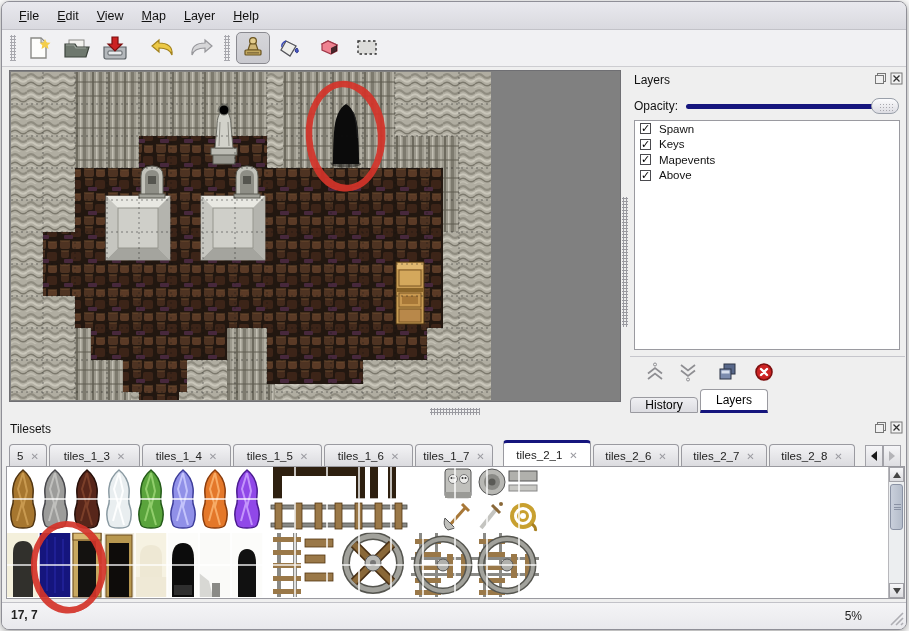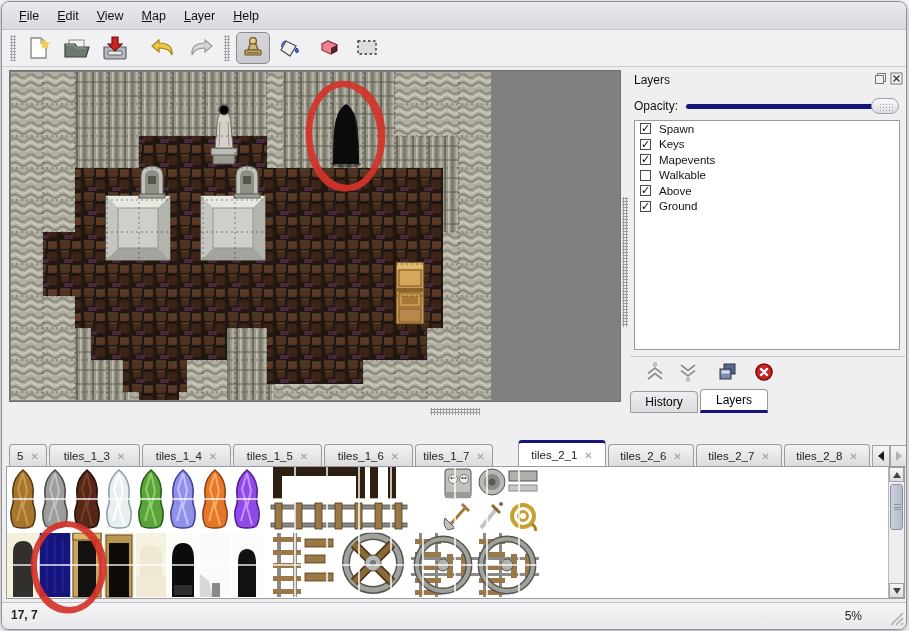--- a/index.html
+++ b/index.html
@@ -44,21 +44,21 @@
   .layer-list{position:absolute;left:4px;right:5px;top:50px;height:230px;background:#fff;
     border:1px solid #9a9aa0;overflow:hidden;}
   .layer-row{display:flex;align-items:center;height:15.5px;padding-left:5px;font-size:11.5px;color:#111;}
   .layer-row.selected{background:#15157d;color:#fff;}
   .cb{position:relative;width:11px;height:11px;background:#fff;border:1px solid #4a4a4e;margin-right:8px;flex:0 0 11px;}
   .cb.checked::after{content:"\2713";position:absolute;left:0px;top:-2px;font-size:11px;font-weight:bold;color:#000;}
   .layer-buttons{position:absolute;left:0;right:0;top:286px;height:31px;border-top:1px solid #c6c6cc;
     display:flex;align-items:center;gap:11px;padding-left:14px;}
   .lyr-btn{display:inline-flex;border:none;background:transparent;padding:0;}
   .dock-tabs{position:absolute;left:628px;top:386px;height:25px;display:flex;align-items:flex-end;}
-  .dock-tab{height:22px;min-width:68px;display:flex;align-items:center;justify-content:center;font-size:12px;
+  .dock-tab{height:16px;min-width:68px;display:flex;align-items:center;justify-content:center;font-size:12px;
     border:1px solid #9a9aa0;border-radius:4px 4px 0 0;background:linear-gradient(#efeff2,#dcdce1);margin-right:2px;}
   .dock-tab.active{background:#fff;height:24px;border-bottom:3px solid #15157d;}
   
   .tilesets-panel{position:absolute;left:4px;top:417px;width:899px;height:181px;}
   .ts-tabs{position:absolute;left:0;right:0;top:20px;height:28px;display:flex;align-items:flex-end;padding-left:3px;}
   .ts-tab{height:23px;display:flex;align-items:center;justify-content:center;gap:7px;font-size:11.5px;color:#222;
     border:1px solid #9a9aa0;border-bottom:none;border-radius:4px 4px 0 0;
     background:linear-gradient(#f3f3f5,#dadade);margin-right:2px;padding:0 5px;}
   .ts-tab.active{background:#fff;height:27px;border-top:3px solid #15157d;}
   .tab-close{color:#9a9aa0;font-size:10px;font-weight:bold;}
@@ -308,30 +308,22 @@
       </div>
       <div class="layer-row">
         <span class="cb checked"></span>
         <span>Keys</span>
       </div>
       <div class="layer-row">
         <span class="cb checked"></span>
         <span>Mapevents</span>
       </div>
       <div class="layer-row">
-        <span class="cb"></span>
-        <span>Walkable</span>
-      </div>
-      <div class="layer-row">
         <span class="cb checked"></span>
         <span>Above</span>
-      </div>
-      <div class="layer-row">
-        <span class="cb checked"></span>
-        <span>Ground</span>
       </div>
     </div>
     <div class="layer-buttons">
       <button class="lyr-btn">
         <svg width="22" height="22" viewBox="0 0 22 22">
           <circle cx="11" cy="3.5" r="1.5" fill="none" stroke="#8e8e92"></circle>
           <path d="M4 12.5l7-5.5 7 5.5M4 18l7-5.5 7 5.5" fill="none" stroke="#8e8e92" stroke-width="1.7"></path>
         </svg>
       </button>
       <button class="lyr-btn">
@@ -359,20 +351,37 @@
   <div class="dock-tabs">
     <div class="dock-tab">
       <span>History</span>
     </div>
     <div class="dock-tab active">
       <span>Layers</span>
     </div>
   </div>
 
   <div class="tilesets-panel">
+    <div class="panel-titlebar">
+      <span class="panel-title">Tilesets</span>
+      <span class="win-icons">
+        <span>
+          <svg width="13" height="13" viewBox="0 0 13 13">
+              <rect x="3.5" y="1.5" width="8" height="8" fill="#f0f0f0" stroke="#777"></rect>
+              <rect x="1.5" y="3.5" width="8" height="8" fill="#f0f0f0" stroke="#777"></rect>
+            </svg>
+        </span>
+        <span>
+          <svg width="13" height="13" viewBox="0 0 13 13">
+              <rect x="1" y="1" width="11" height="11" fill="#f2f2f2" stroke="#777"></rect>
+              <path d="M3.5 3.5l6 6M9.5 3.5l-6 6" stroke="#333" stroke-width="1.3"></path>
+            </svg>
+        </span>
+      </span>
+    </div>
     <div class="ts-tabs">
       <div class="ts-tab" style="flex:0 0 38px">
           <span>5</span>
           <span class="tab-close">✕</span>
         </div>
       <div class="ts-tab" style="flex:0 0 91px">
           <span>tiles_1_3</span>
           <span class="tab-close">✕</span>
         </div>
       <div class="ts-tab" style="flex:0 0 89px">
@@ -384,21 +393,21 @@
           <span class="tab-close">✕</span>
         </div>
       <div class="ts-tab" style="flex:0 0 89px">
           <span>tiles_1_6</span>
           <span class="tab-close">✕</span>
         </div>
       <div class="ts-tab" style="flex:0 0 78px">
           <span>tiles_1_7</span>
           <span class="tab-close">✕</span>
         </div>
-      <div class="ts-tab active" style="flex:0 0 88px;margin-left:23px">
+      <div class="ts-tab active" style="flex:0 0 88px;margin-left:8px">
           <span>tiles_2_1</span>
           <span class="tab-close">✕</span>
         </div>
       <div class="ts-tab" style="flex:0 0 86px">
           <span>tiles_2_6</span>
           <span class="tab-close">✕</span>
         </div>
       <div class="ts-tab" style="flex:0 0 86px">
           <span>tiles_2_7</span>
           <span class="tab-close">✕</span>

